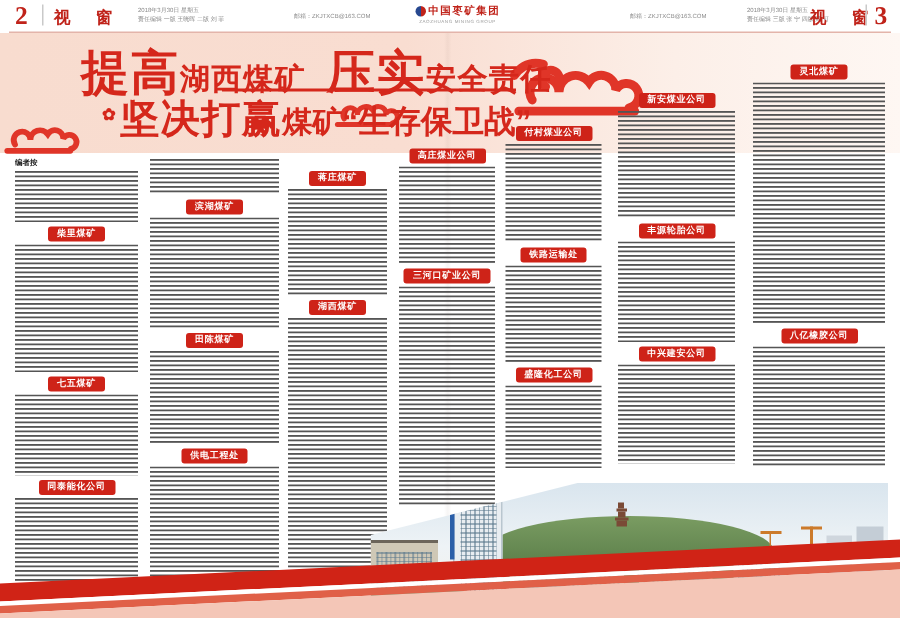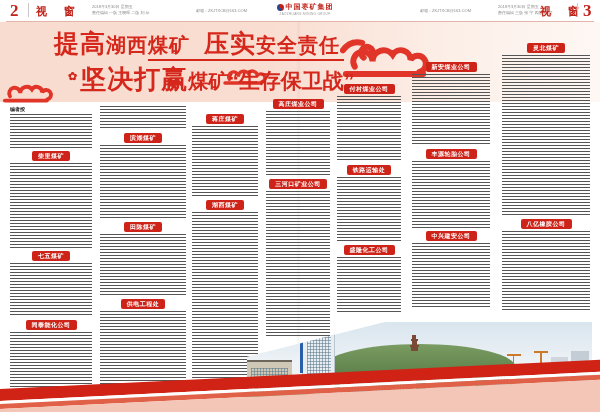--- a/index.html
+++ b/index.html
@@ -17,21 +17,21 @@
   .logo{position:absolute;top:2px;left:266px;width:78px;text-align:center;}
   .logo-main{font-size:7px;font-weight:bold;color:#c0231a;letter-spacing:1px;white-space:nowrap;}
   .logo-sub{font-size:3px;color:#999;letter-spacing:.4px;white-space:nowrap;}
   .logo-mark{display:inline-block;width:7px;height:7px;border-radius:50%;
              background:conic-gradient(#c0231a 0 50%,#27488f 50% 100%);vertical-align:middle;margin-right:2px;}
   
   .banner{position:absolute;top:22px;left:0;width:600px;height:80px;
           background:linear-gradient(90deg,#f8dccf 0%,#f9ddd1 45%,#fcEFE8 75%,#fef7f3 100%);
           background:linear-gradient(90deg,#f8dccf 0%,#f9ddd1 45%,#fcefe8 75%,#fef7f3 100%);}
   .bl1{position:absolute;top:27px;left:54px;white-space:nowrap;color:#d5271b;font-weight:bold;}
-  .bl1 .big{font-size:25px;letter-spacing:1px;}
+  .bl1 .big{font-size:32px;letter-spacing:1px;}
   .bl1 .small{font-size:20px;letter-spacing:1px;}
   .bl1 .gap{display:inline-block;width:14px;}
   .b-underline{position:absolute;top:59px;left:148px;width:196px;height:2px;background:#d5271b;}
   .bl2{position:absolute;top:62px;left:68px;white-space:nowrap;color:#d5271b;font-weight:bold;}
   .bl2 .big{font-size:26px;letter-spacing:1px;}
   .bl2 .mid{font-size:20px;}
   .bl2 .quote{font-size:21px;}
   .flower{color:#d5271b;font-size:11px;vertical-align:8px;margin-right:3px;}
   .cloud{position:absolute;}
   

